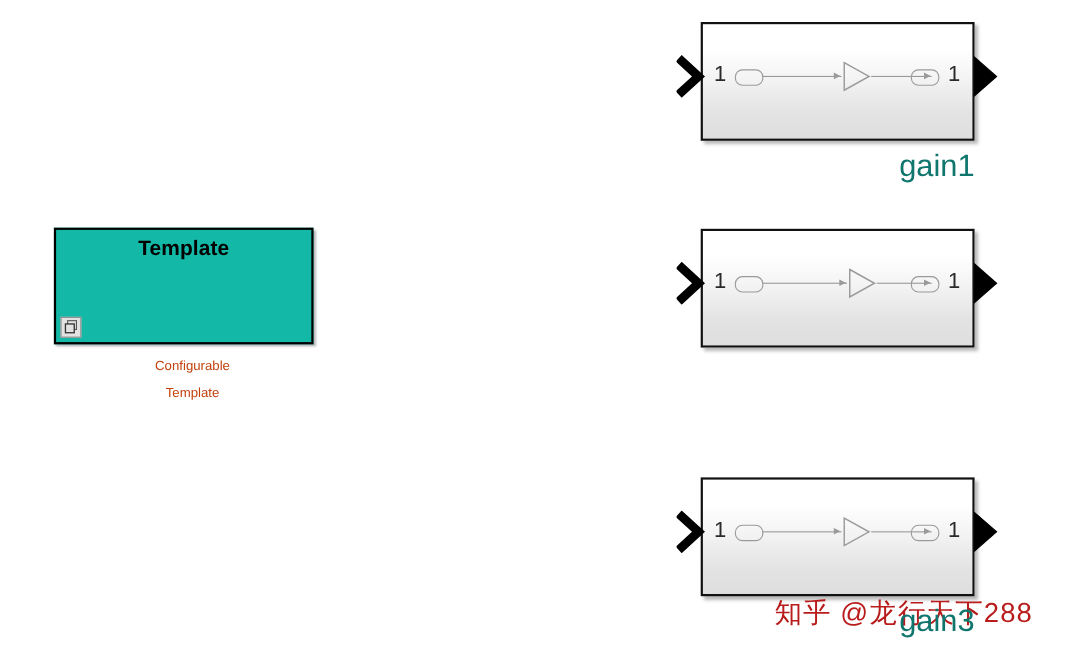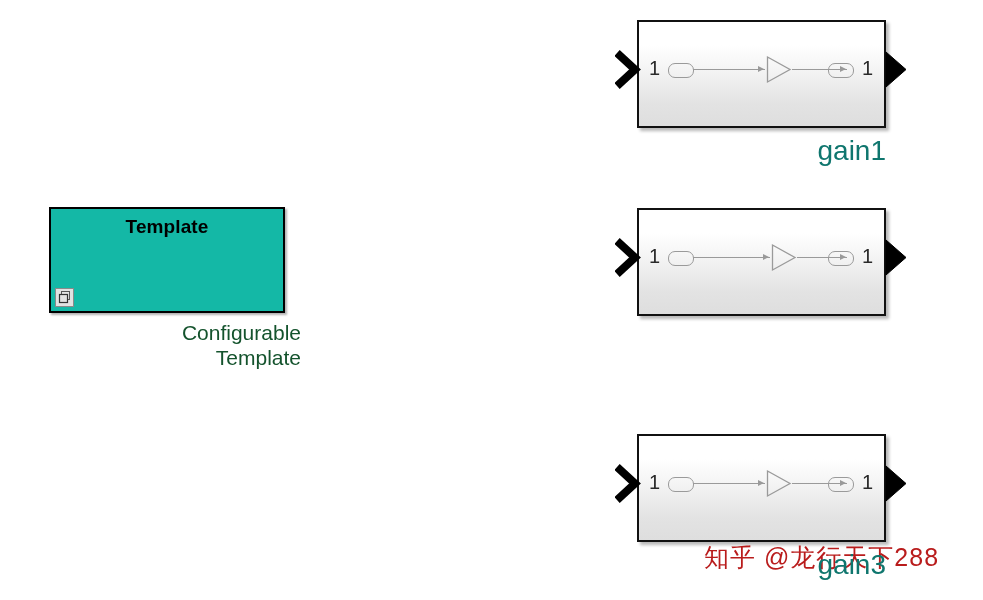--- a/index.html
+++ b/index.html
@@ -56,23 +56,23 @@
     border: 1px solid #8a8a8a;
     box-sizing: border-box;
   }
   .config-badge svg { display: block; }
 
   .template-label {
     position: absolute;
     left: 49px;
     top: 320px;
     width: 252px;
-    text-align: right;
-    font-size: 21px;
-    color: #14532d;
+    text-align: center;
+    font-size: 12px;
+    color: #c2410c;
     line-height: 25px;
   }
   .template-label span { display: block; }
 
   
   .gain-block {
     position: absolute;
     width: 249px;
     height: 108px;
     box-sizing: border-box;

